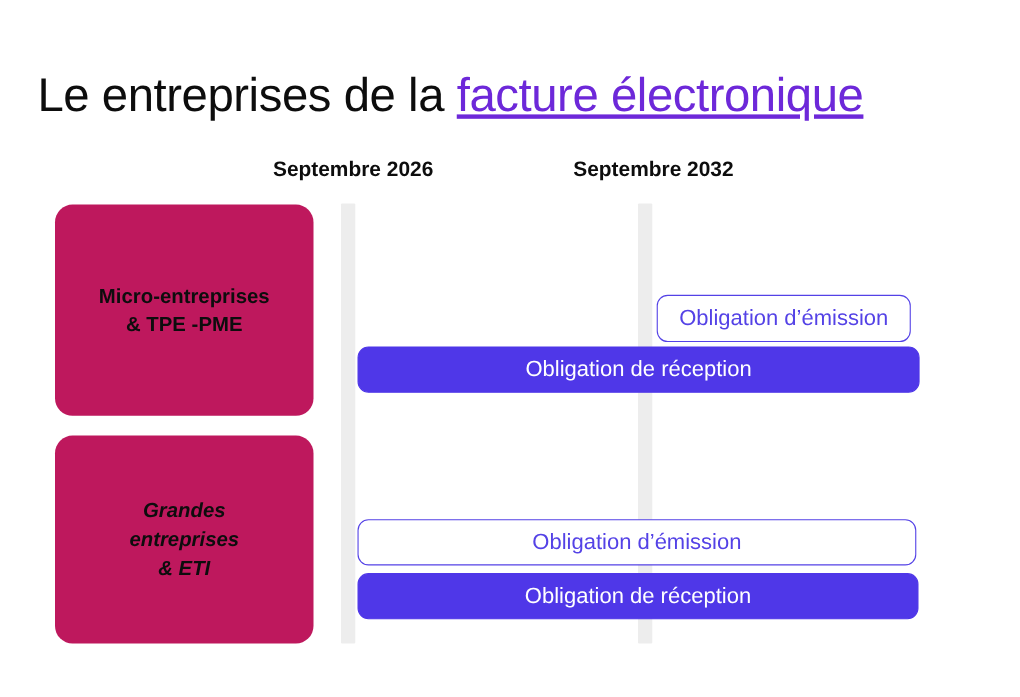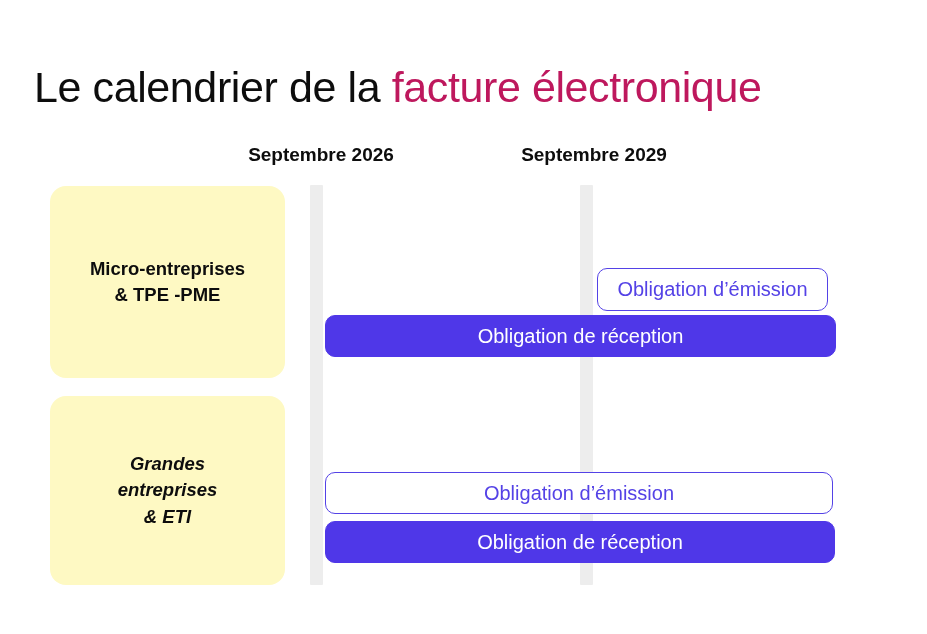--- a/index.html
+++ b/index.html
@@ -22,21 +22,22 @@
     left: 34px;
     top: 34px;
     font-size: 43px;
     font-weight: 400;
     letter-spacing: -0.4px;
     color: #0d0d0d;
     white-space: nowrap;
     line-height: 1.12;
   }
   #page-title .accent {
-    color: #be185d;
+    color: #6d28d9;
+    text-decoration: underline;
   }
 
   
   #timeline {
     position: absolute;
     left: 0;
     top: 0;
     width: 772px;
     height: 634px;
   }
@@ -64,21 +65,21 @@
     transform: translateX(-50%);
   }
   .milestone-label.m1 { left: 321px; }
   .milestone-label.m2 { left: 594px; }
 
   
   .category-box {
     position: absolute;
     left: 50px;
     width: 235px;
-    background: #fef9c3;
+    background: #be185d;
     border-radius: 16px;
     display: flex;
     align-items: center;
     justify-content: center;
     text-align: center;
   }
   .category-box .category-text {
     font-size: 18.5px;
     font-weight: bold;
     color: #0d0d0d;
@@ -115,29 +116,29 @@
   
   .bar.r1-emission  { left: 597px; top: 268px; width: 231px; height: 43px; }
   .bar.r1-reception { left: 325px; top: 315px; width: 511px; height: 42px; }
   
   .bar.r2-emission  { left: 325px; top: 472px; width: 508px; height: 42px; }
   .bar.r2-reception { left: 325px; top: 521px; width: 510px; height: 42px; }
 </style>
 </head>
 <body>
 
-<h1 id="page-title"><span>Le calendrier de la </span><span class="accent">facture électronique</span></h1>
+<h1 id="page-title"><span>Le entreprises de la </span><span class="accent">facture électronique</span></h1>
 
 <div id="timeline">
 
   <div class="milestone-line m1"></div>
   <div class="milestone-line m2"></div>
 
   <div class="milestone-label m1">Septembre 2026</div>
-  <div class="milestone-label m2">Septembre 2029</div>
+  <div class="milestone-label m2">Septembre 2032</div>
 
   <div class="category-box row1">
     <span class="category-text">Micro-entreprises
 &amp; TPE -PME</span>
   </div>
 
   <div class="category-box row2">
     <span class="category-text">Grandes
 entreprises
 &amp; ETI</span>

